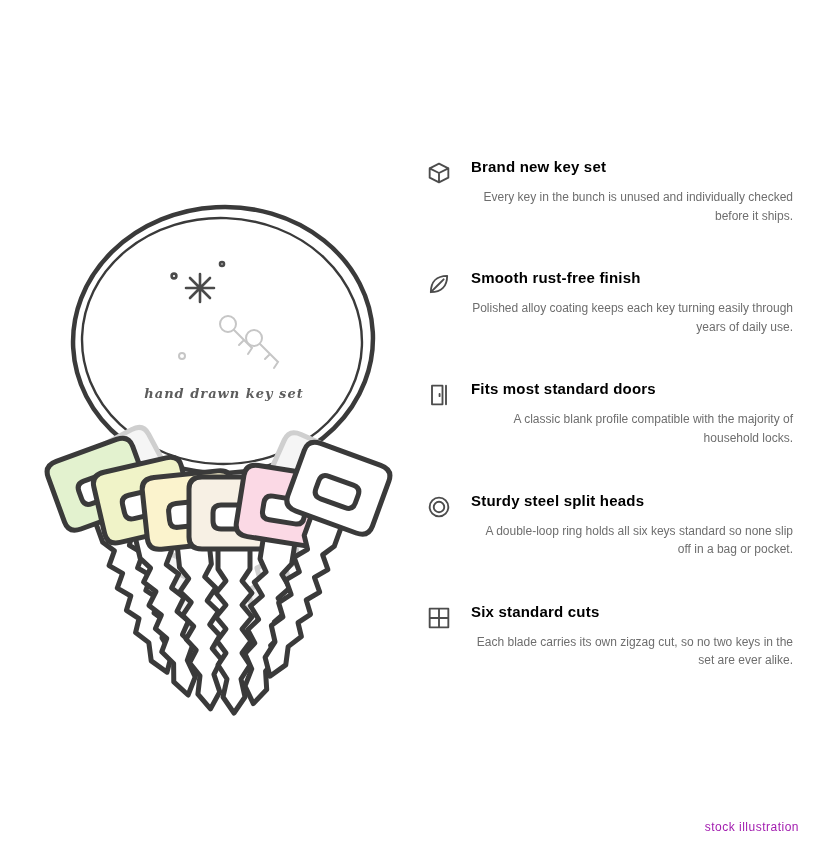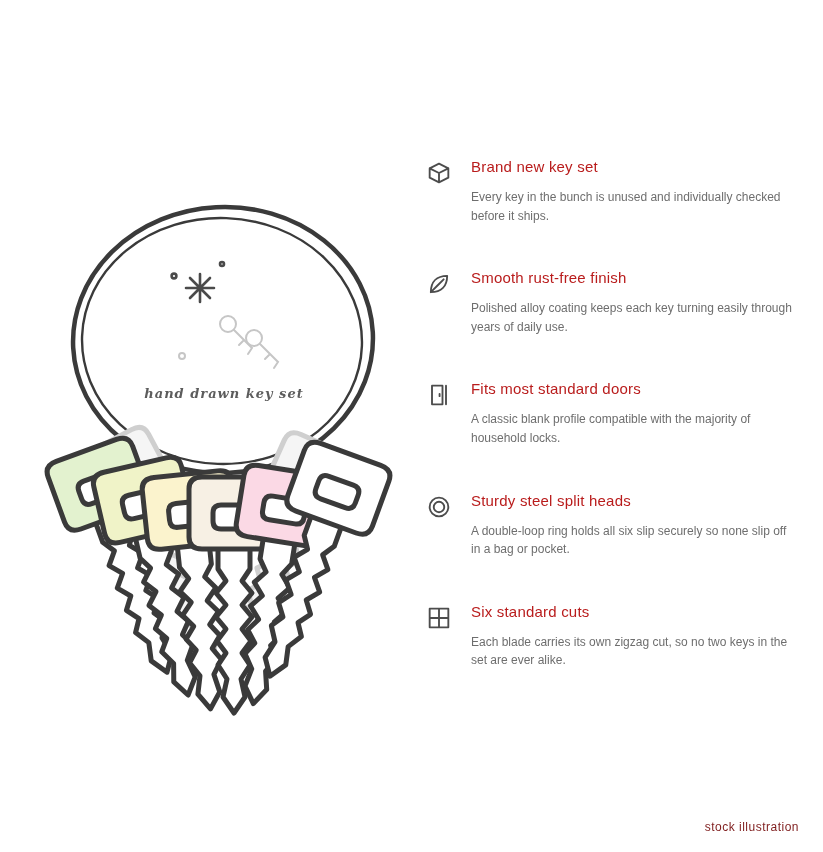--- a/index.html
+++ b/index.html
@@ -26,29 +26,29 @@
     position:absolute;left:425px;top:158px;width:372px;
     display:flex;flex-direction:column;gap:44px;
   }
   .feature{display:flex;gap:18px;align-items:flex-start;}
   .feature-icon{width:28px;height:28px;flex:none;margin-top:1px;}
   .feature-icon svg{
     width:28px;height:28px;stroke:#4c4c4c;fill:none;
     stroke-width:1.6;stroke-linecap:round;stroke-linejoin:round;
   }
   .feature-title{
-    font-size:15px;font-weight:normal;color:#b91c1c;letter-spacing:.2px;line-height:1.2;
+    font-size:15px;font-weight:bold;color:#000000;letter-spacing:.2px;line-height:1.2;
   }
   .feature-desc{
-    margin-top:12px;font-size:12px;line-height:1.55;color:#6e6e6e;max-width:322px;
+    margin-top:12px;font-size:12px;line-height:1.55;color:#6e6e6e;max-width:322px;text-align:right;
   }
 
   .watermark{
     position:absolute;right:24px;bottom:18px;
-    font-size:12px;color:#7f1d1d;letter-spacing:.5px;
+    font-size:12px;color:#a21caf;letter-spacing:.5px;
   }
 </style>
 </head>
 <body>
 
 <div class="page">
 
   <div class="illustration">
     <svg viewBox="0 0 410 605" xmlns="http://www.w3.org/2000/svg">
       <defs>
@@ -161,21 +161,21 @@
 
     <div class="feature">
       <span class="feature-icon">
         <svg viewBox="0 0 24 24">
             <circle cx="12" cy="12" r="8"></circle>
             <circle cx="12" cy="12" r="4.5"></circle>
           </svg>
       </span>
       <div>
         <div class="feature-title">Sturdy steel split heads</div>
-        <div class="feature-desc">A double-loop ring holds all six slip securely so none slip off in a bag or pocket.</div>
+        <div class="feature-desc">A double-loop ring holds all six keys standard so none slip off in a bag or pocket.</div>
       </div>
     </div>
 
     <div class="feature">
       <span class="feature-icon">
         <svg viewBox="0 0 24 24">
             <path d="M4 4 h16 v16 h-16 z M12 4 v16 M4 12 h16"></path>
           </svg>
       </span>
       <div>

